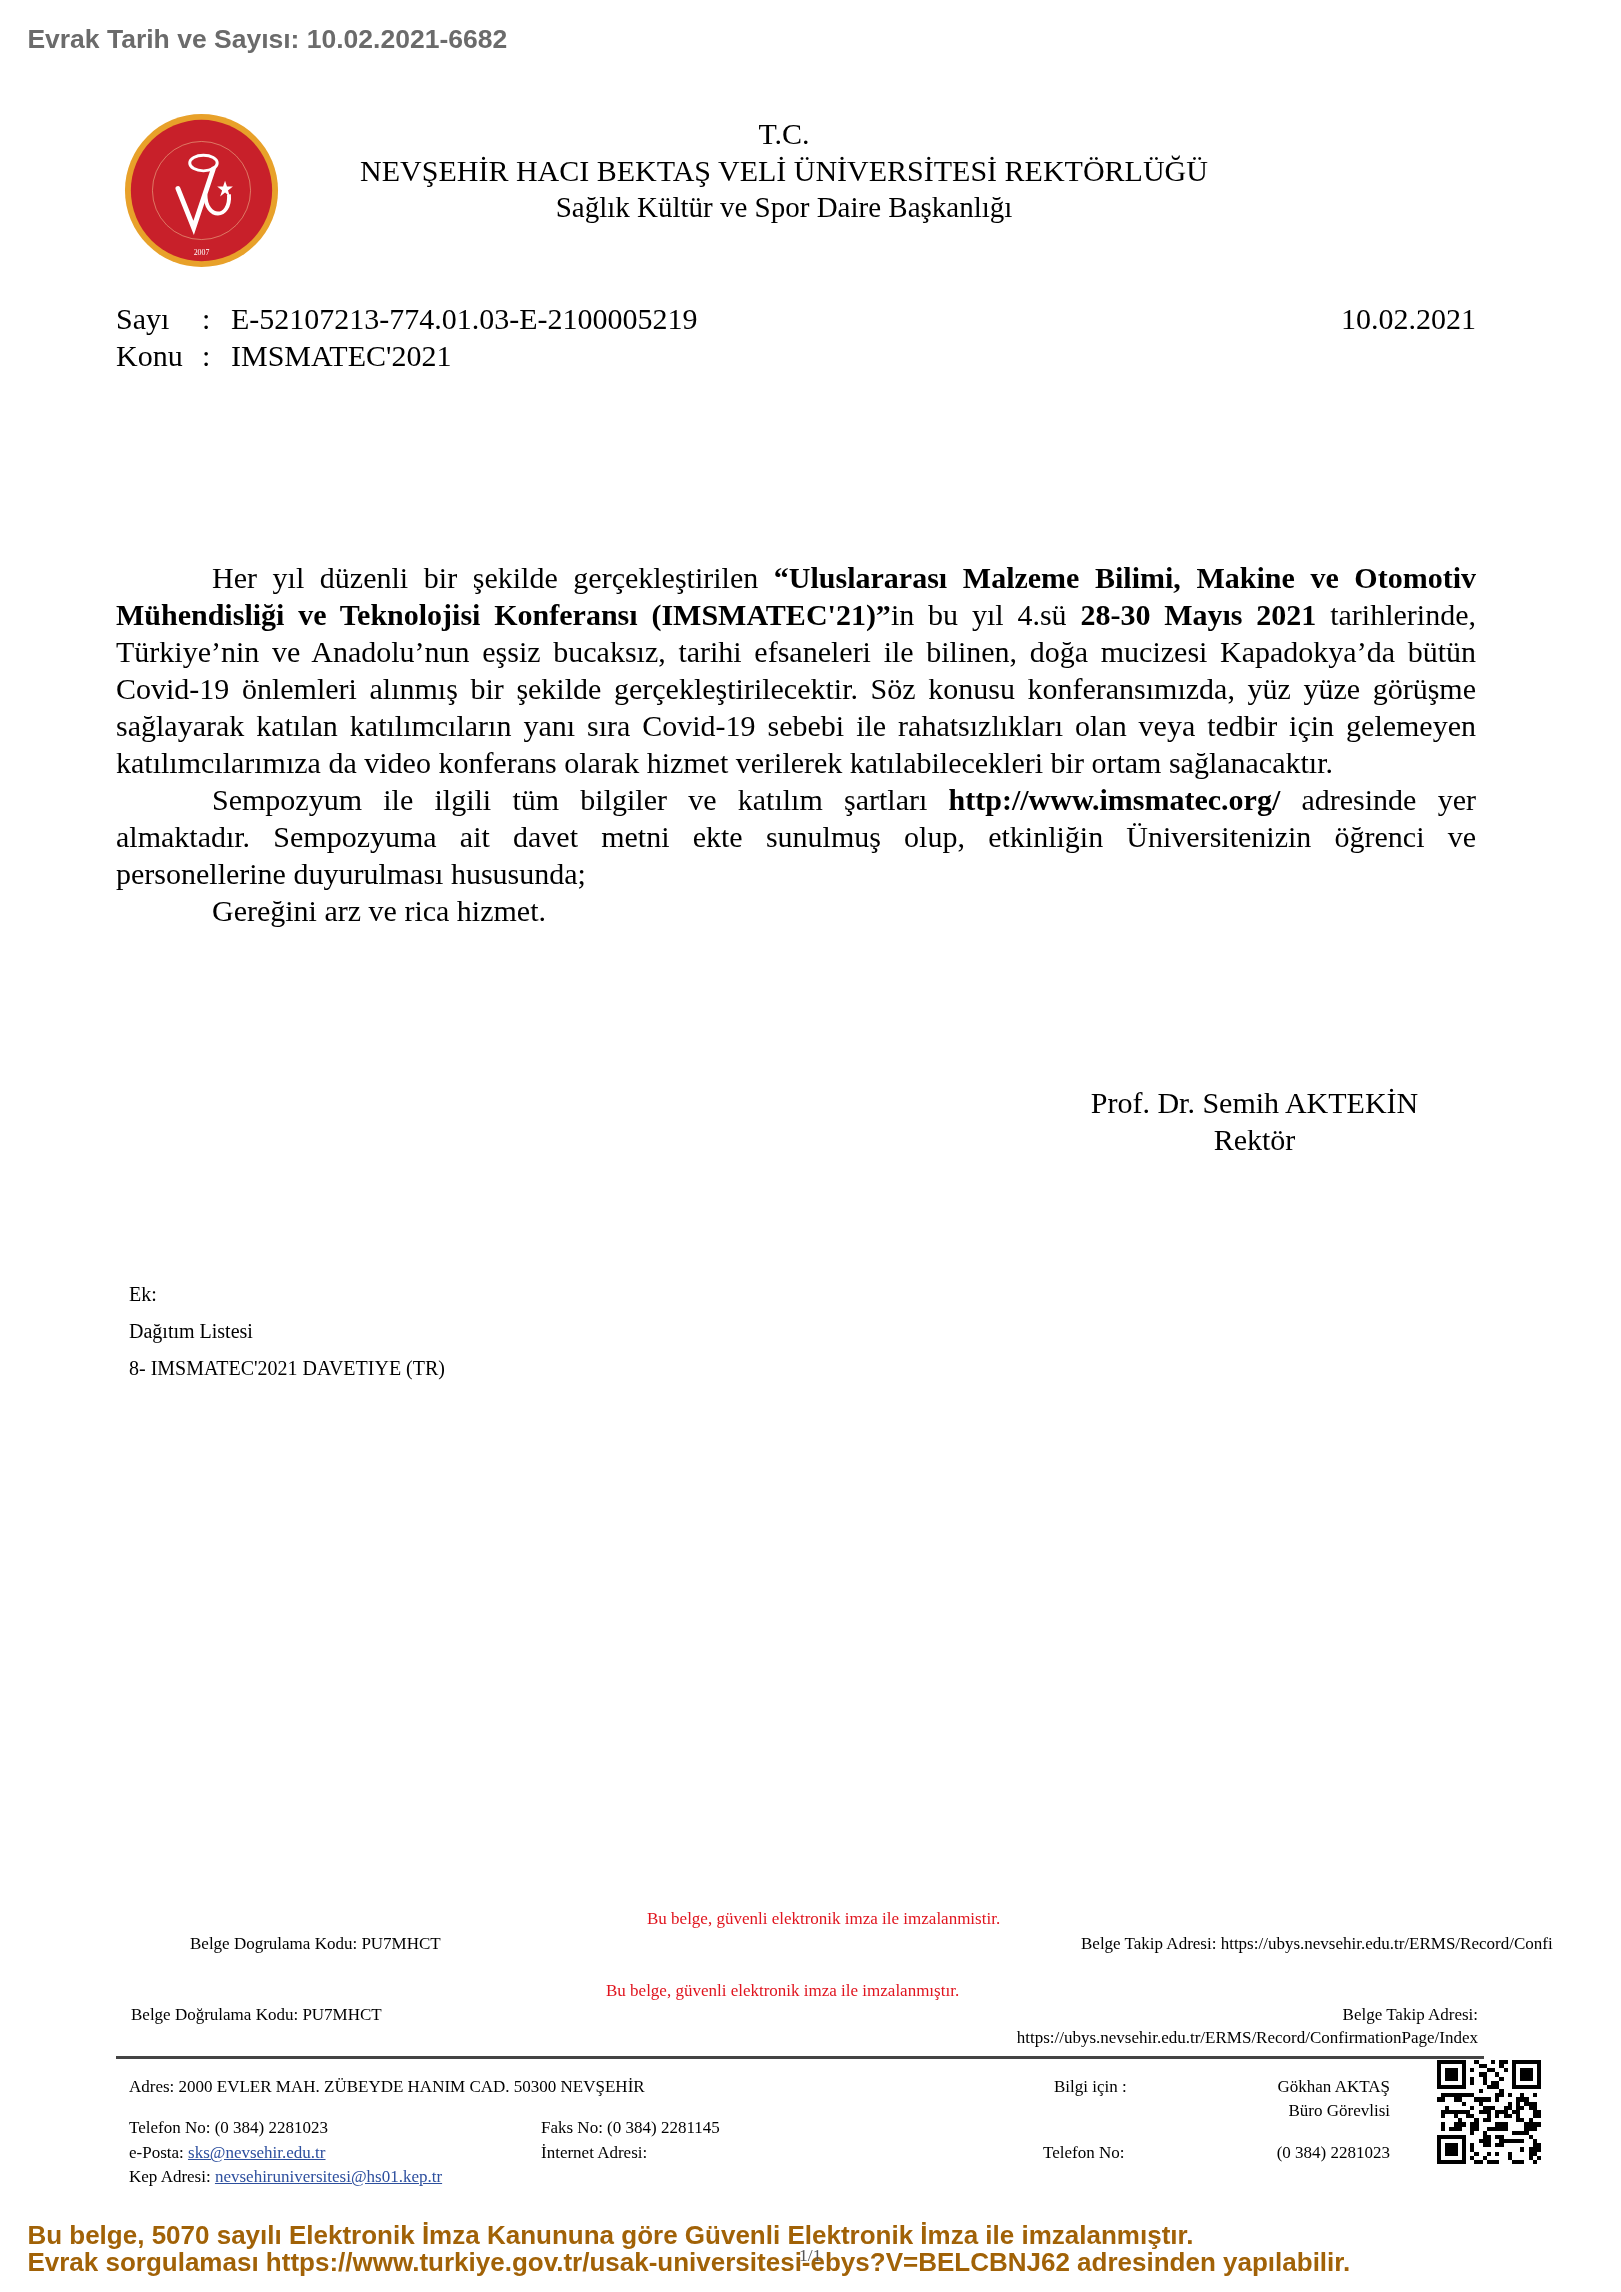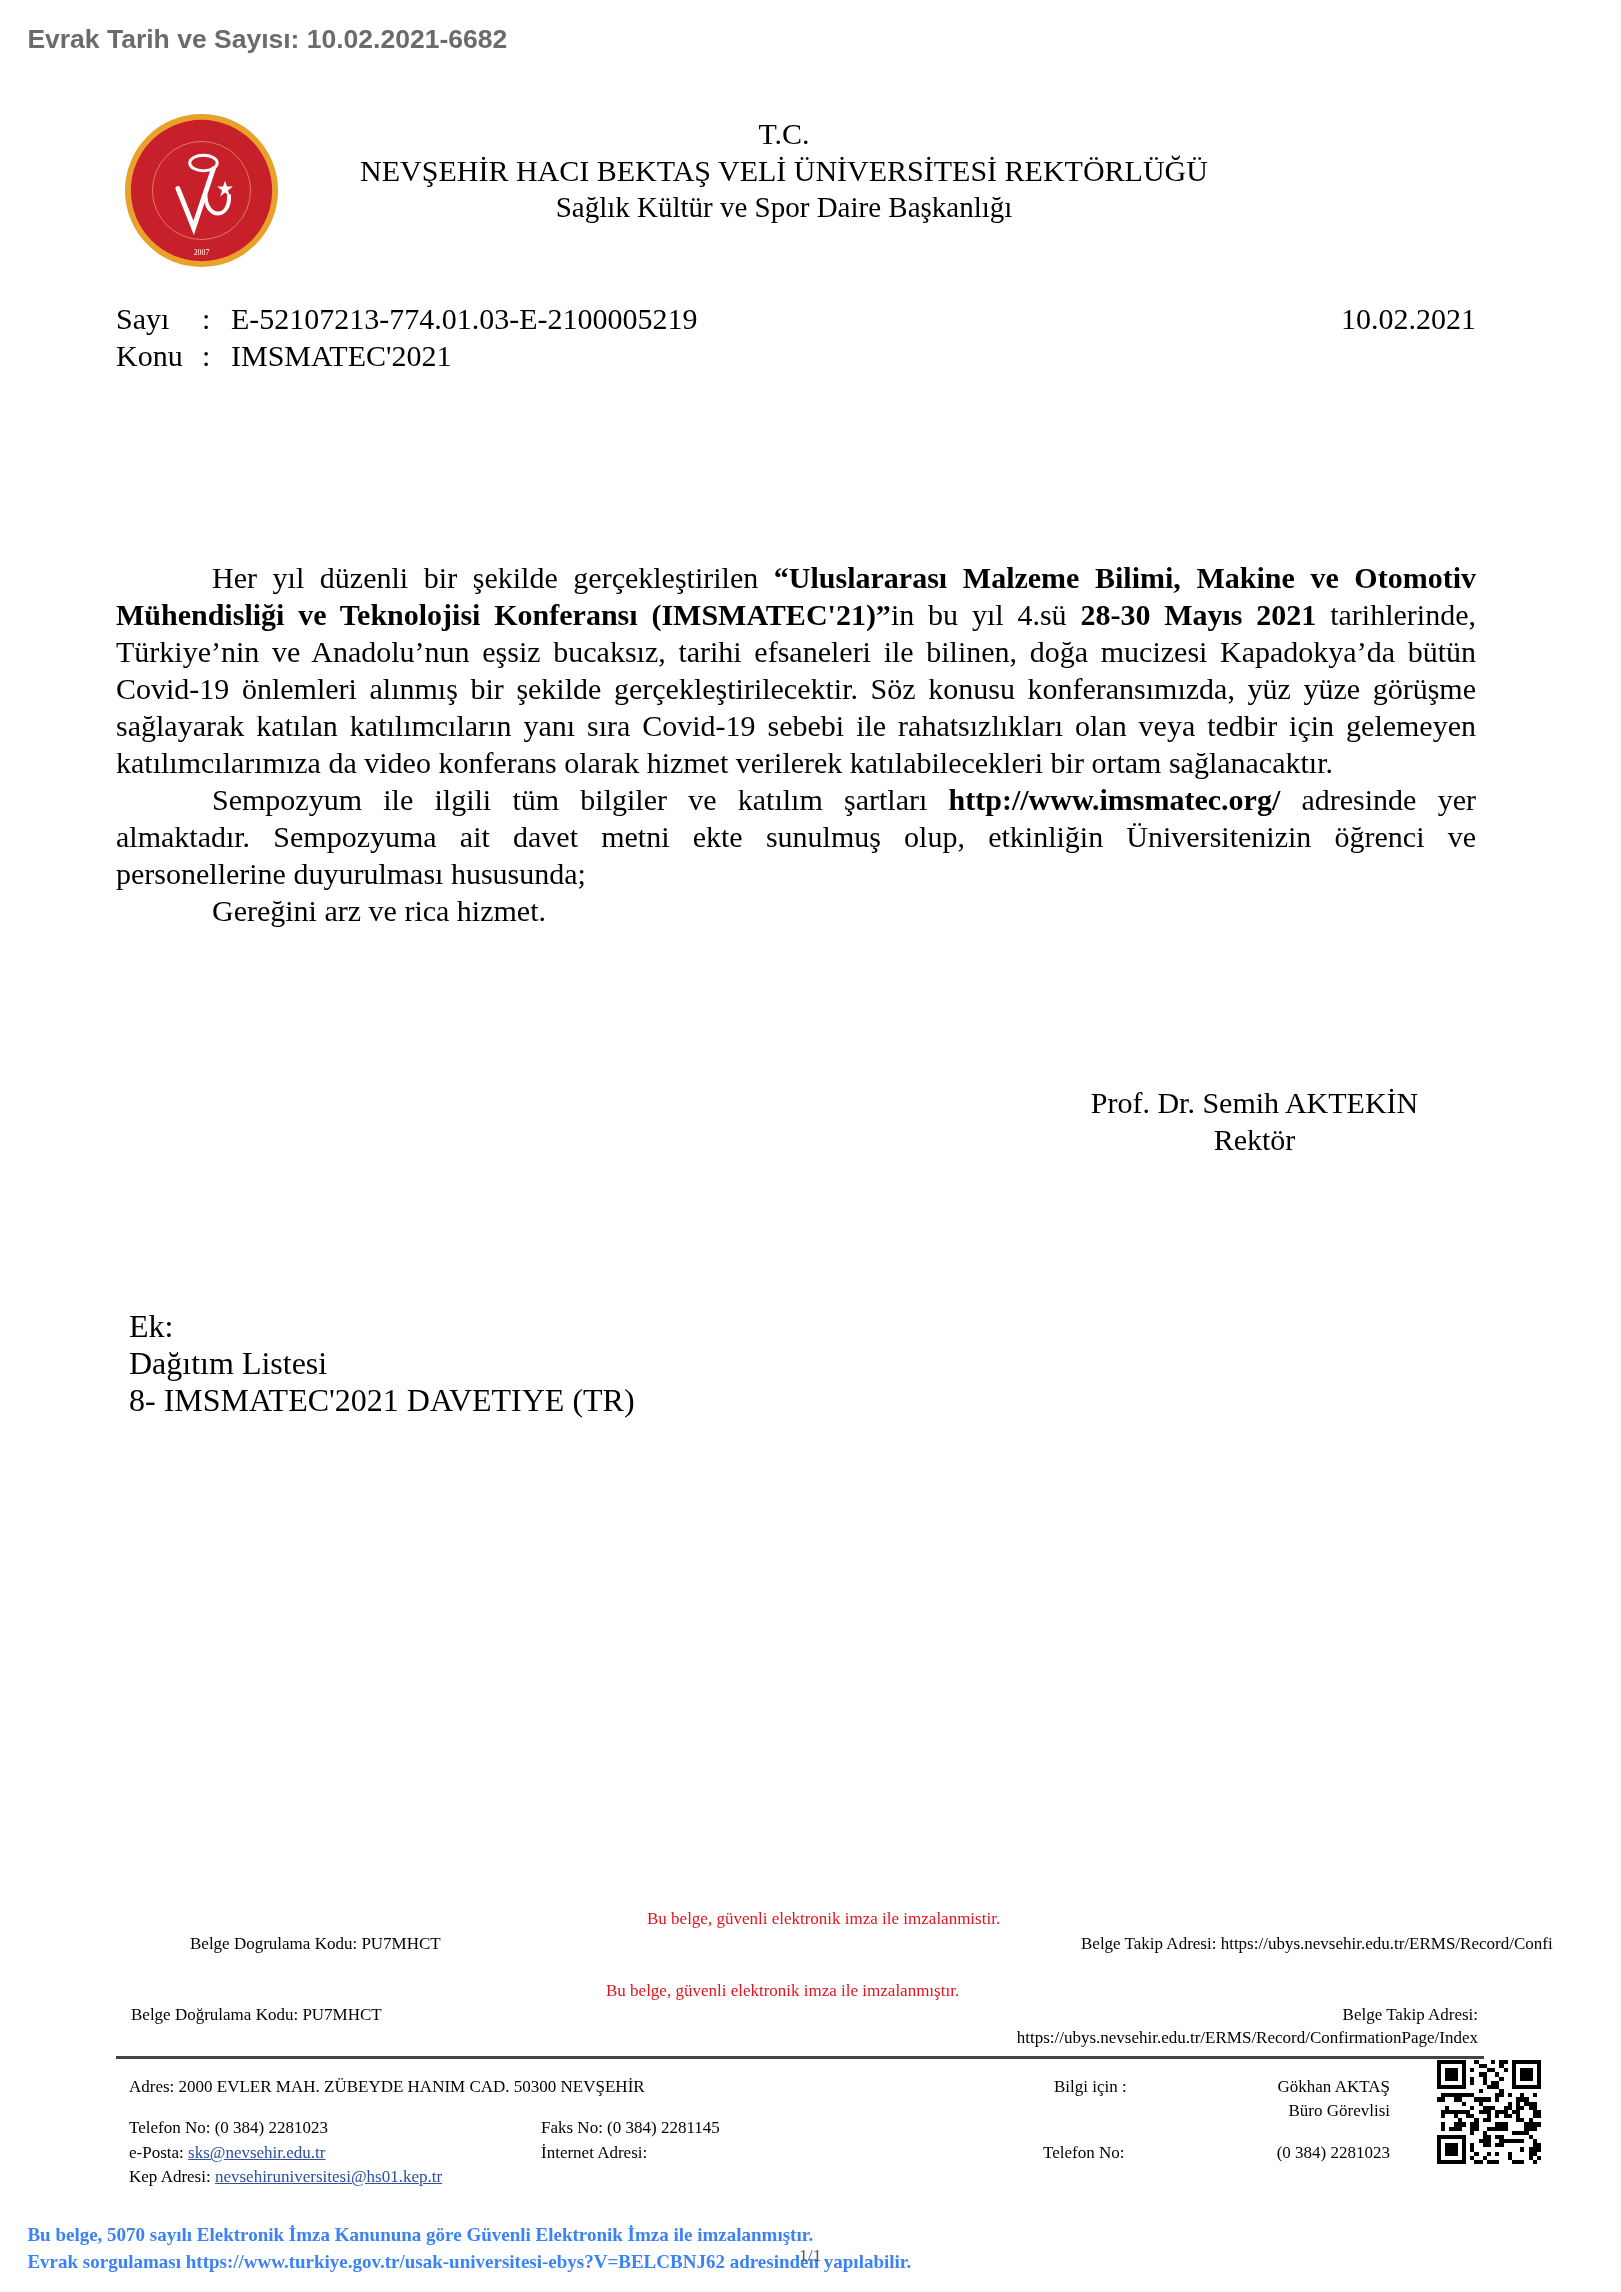--- a/index.html
+++ b/index.html
@@ -12,27 +12,27 @@
   .hdr2 { top: 153px; }
   .hdr3 { top: 190px; font-size: 29px; }
   .meta { font-size: 30px; line-height: 37px; }
   .meta .lbl { display: inline-block; width: 86px; }
   .meta .colon { display: inline-block; width: 29px; }
   .date { right: 145px; top: 302px; font-size: 30px; }
   .body-text { left: 116px; width: 1360px; top: 559px; font-size: 30px; line-height: 37px; text-align: justify; }
   .body-text p { margin: 0; }
   .indent { text-indent: 96px; }
   .sign { left: 980px; width: 549px; text-align: center; font-size: 30px; line-height: 37px; top: 1084px; }
-  .ek { left: 129px; top: 1276px; font-family: "Liberation Serif", serif; font-size: 32px; line-height: 37px; margin-top: 32px; }
+  .ek { left: 129px; top: 1276px; font-family: "Liberation Serif", serif; font-size: 20px; line-height: 37px; }
   .small { font-size: 17px; line-height: 21.6px; }
   .red { color: #e0141e; }
   .link { color: #2d4f9e; text-decoration: underline; }
   .rule { left: 116px; width: 1368px; top: 2056px; height: 2.9px; background: #444; }
   .qr { left: 1437px; top: 2060px; width: 104px; height: 104px; }
-  .stamp-bottom { left: 27.4px; top: 2222px; font-family: Liberation Serif, serif; font-weight: bold; font-size: 19px; line-height: 26.5px; color: #3b82f6; }
+  .stamp-bottom { left: 27.4px; top: 2222px; font-family: Liberation Sans, sans-serif; font-weight: bold; font-size: 26px; line-height: 26.5px; color: #a16207; }
 </style>
 </head>
 <body>
 
 <div class="abs stamp-top">Evrak Tarih ve Sayısı: 10.02.2021-6682</div>
 
 <svg class="abs logo" viewBox="0 0 160 160">
   <circle cx="80" cy="80" r="78" fill="#e8a12a"></circle>
   <circle cx="80" cy="80" r="72" fill="#c8202a"></circle>
   <circle cx="80" cy="80" r="50" fill="none" stroke="#f3d3a0" stroke-width="1" opacity="0.5"></circle>

